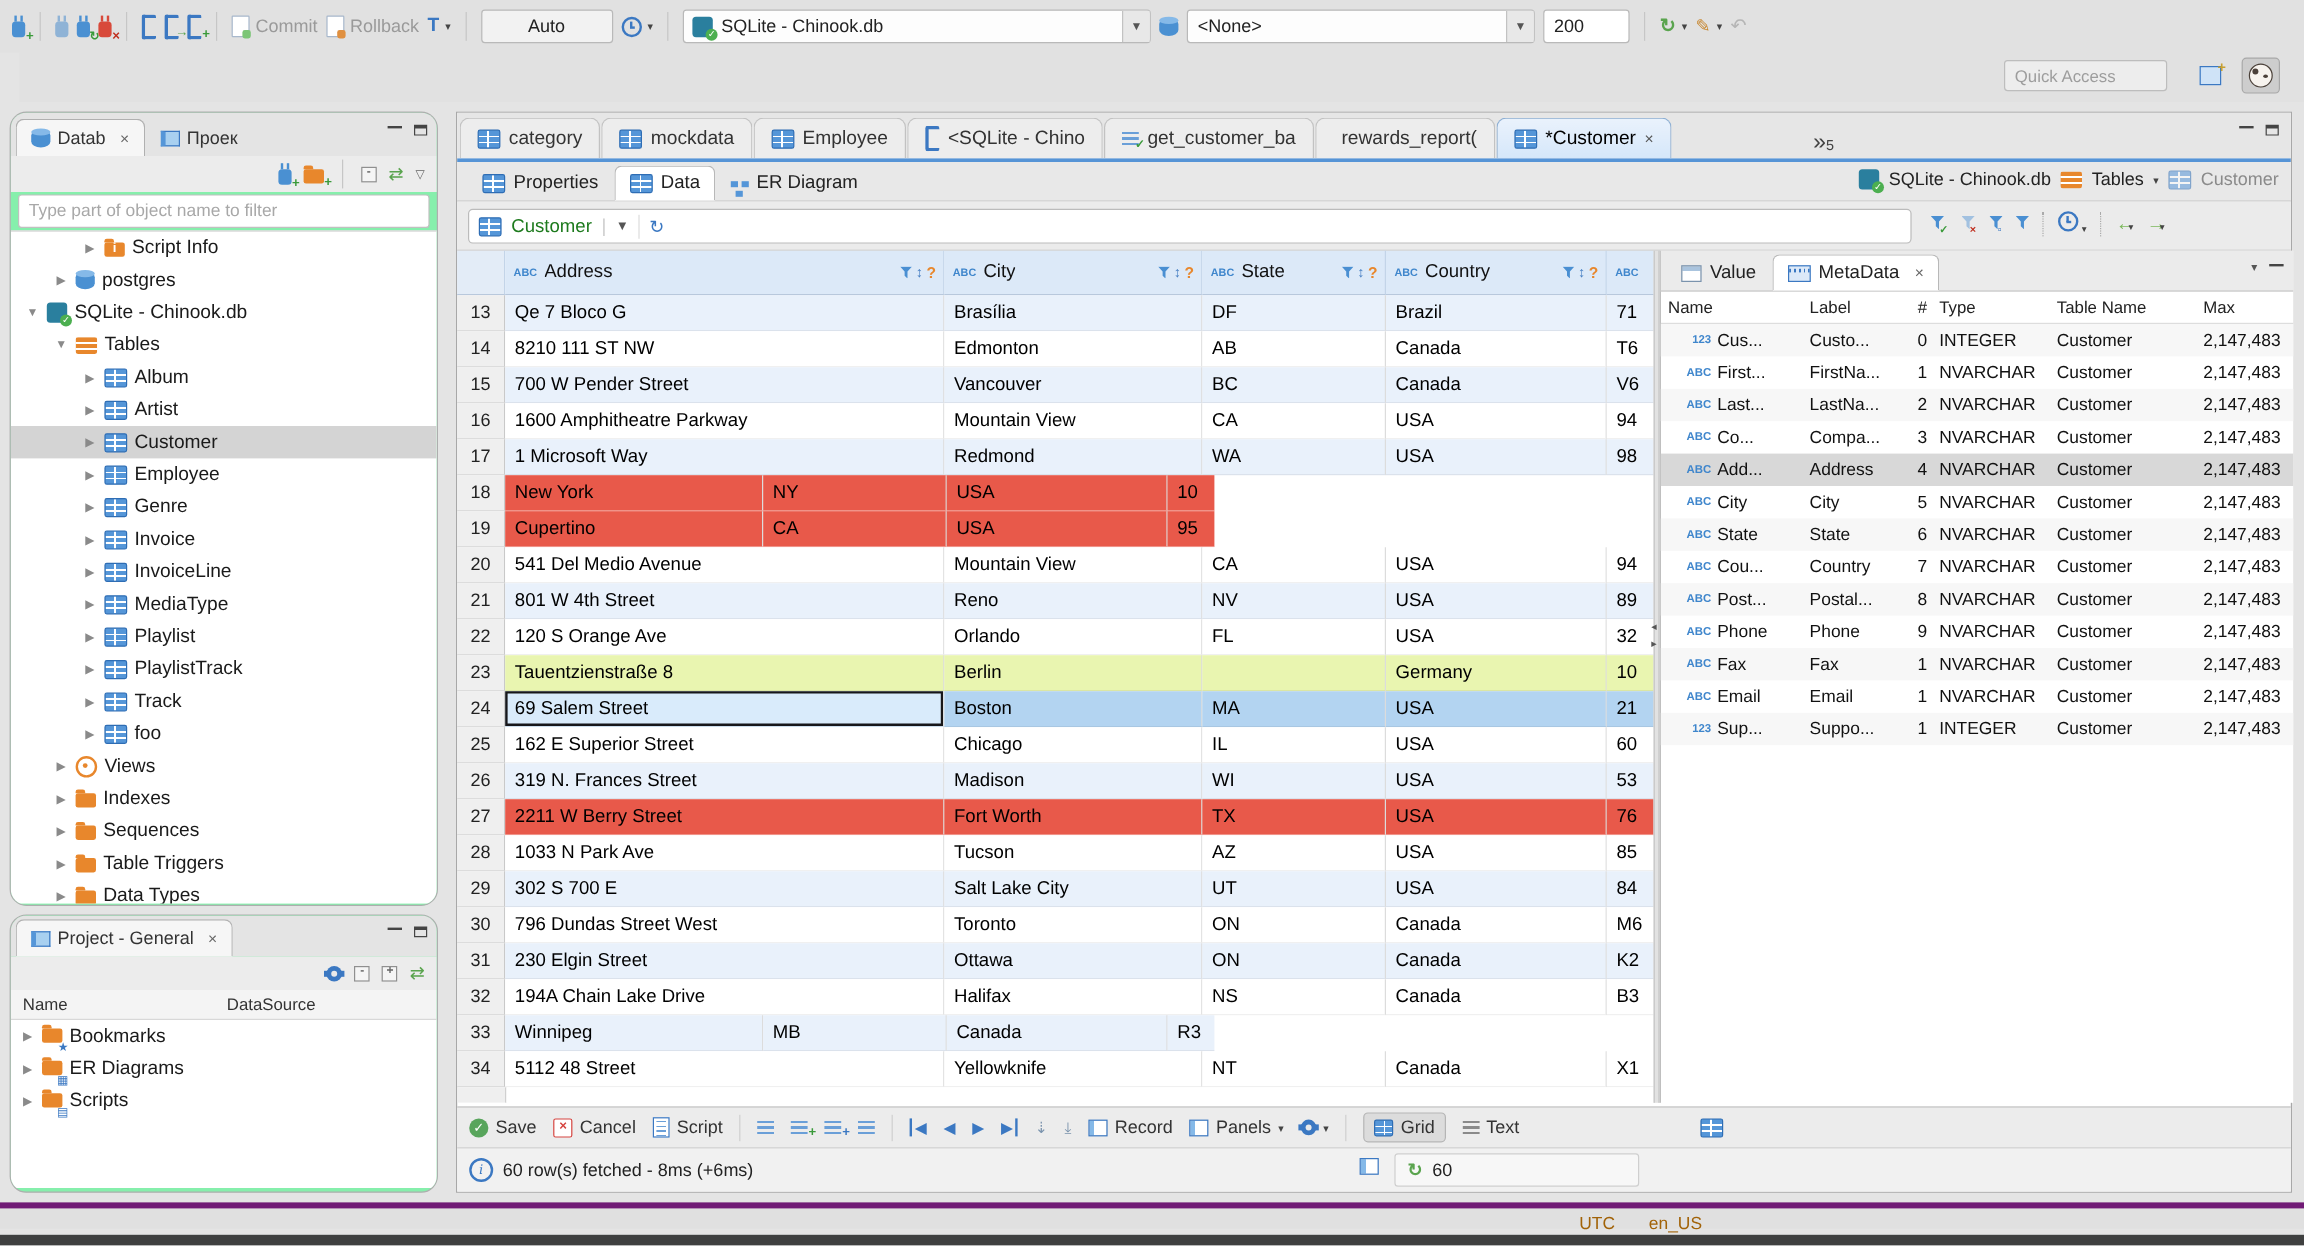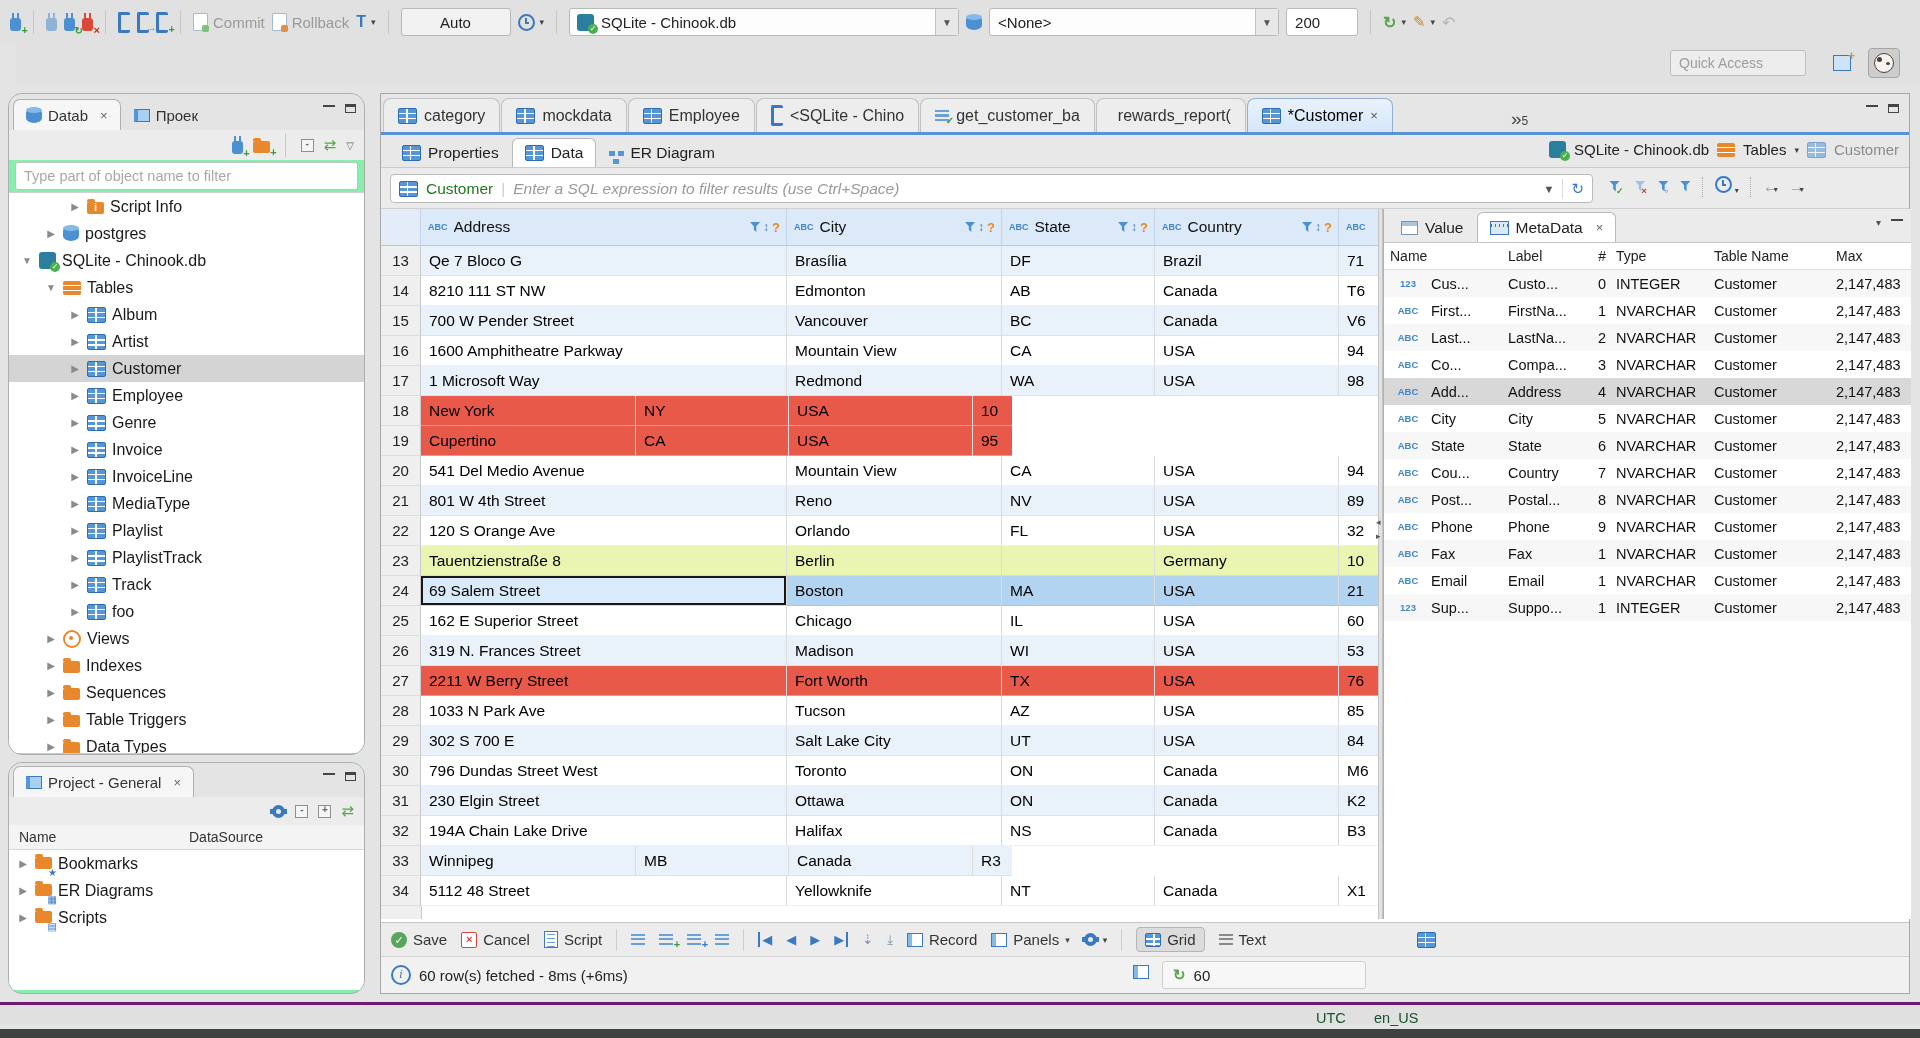--- a/index.html
+++ b/index.html
@@ -187,21 +187,21 @@
   .mtab.active{background:#fff;border-color:#b8b8b8;}
   .mwin{position:absolute;right:8px;top:8px;display:flex;gap:10px;align-items:center;color:#555;}
   .mhead{height:26px;display:flex;align-items:center;font-size:14px;color:#222;border-bottom:1px solid #ddd;}
   .mc{box-sizing:border-box;padding-left:6px;overflow:hidden;white-space:nowrap;}
   .m-name{width:118px;display:flex;align-items:center;}
   .m-label{width:86px;} .m-num{width:18px;padding-left:0;text-align:right;} .m-type{width:98px;padding-left:10px;}
   .m-table{width:122px;padding-left:10px;} .m-max{flex:1;padding-left:10px;}
   .mrow{height:27px;display:flex;align-items:center;font-size:14.5px;color:#111;}
   .mrow:nth-of-type(odd){background:#f7f7f7;}
   .mrow.sel{background:#d8d8d8;}
-  .mtype{color:#3f86cc;font-size:9.5px;font-weight:bold;width:36px;text-align:center;margin-right:5px;flex:none;}
+  .mtype{color:#3f86cc;font-size:9.5px;font-weight:bold;width:36px;text-align:right;margin-right:5px;flex:none;}
   
   .btoolbar{position:absolute;left:0;right:0;top:828px;height:34px;background:#ececec;border-top:1px solid #c4c4c4;
     display:flex;align-items:center;gap:14px;padding-left:10px;box-sizing:border-box;font-size:15px;color:#333;}
   .bt{display:flex;align-items:center;gap:6px;white-space:nowrap;}
   .bt.pressed{background:#dcdcdc;border:1px solid #b5b5b5;border-radius:4px;padding:3px 8px;}
   .bsep{width:1px;height:22px;background:#cfcfcf;}
   .save{width:16px;height:16px;background:#58a55c;color:#fff;border-radius:50%;font-size:11px;line-height:16px;text-align:center;display:inline-block;}
   .cancel{width:14px;height:14px;border:1px solid #d64540;color:#d64540;background:#fff;border-radius:2px;
     font-size:11px;line-height:13px;text-align:center;display:inline-block;font-weight:bold;}
   .navb{color:#3b78c2;font-size:13px;}
@@ -211,22 +211,22 @@
   .farright{position:absolute;left:1036px;top:9px;}
   
   .statusrow{position:absolute;left:0;right:0;top:862px;height:37px;background:#f1f1f1;border-top:1px solid #d0d0d0;
     display:flex;align-items:center;padding-left:10px;box-sizing:border-box;font-size:15px;color:#222;}
   .info{width:16px;height:16px;border:2px solid #3b78c2;border-radius:50%;color:#3b78c2;font-size:11px;line-height:16px;
     text-align:center;font-family:"DejaVu Serif",serif;font-style:italic;margin-right:8px;box-sizing:content-box;}
   .countfield{position:absolute;left:781px;top:4px;width:204px;height:28px;background:#f7f7f7;border:1px solid #cfcfcf;border-radius:3px;
     display:flex;align-items:center;gap:8px;padding-left:10px;box-sizing:border-box;}
   .rowloadic{position:absolute;left:752px;top:8px;}
   
-  .winstatus{position:absolute;left:0;top:1002px;width:1920px;height:22px;background:#e0e0e0;border-top:3px solid #701a75;
-    font-size:14.5px;color:#14532d;box-sizing:border-box;}
+  .winstatus{position:absolute;left:0;top:1002px;width:1920px;height:22px;background:#e0e0e0;border-top:5px solid #701a75;
+    font-size:14.5px;color:#a16207;box-sizing:border-box;}
   .winstatus span{position:absolute;top:5px;}
   .darkstrip{position:absolute;left:0;top:1029px;width:1920px;height:9px;background:#3f4040;}
 </style>
 </head>
 <body>
 
 <div class="win">
 
   <div class="toolbar">
     <span class="tic plug p-blue">
@@ -590,21 +590,20 @@
       <span class="caret">▾</span>
       <span class="tic ic-table gray"></span>
       <span class="muted">Customer</span>
     </div>
 
     <div class="frow">
       <div class="fbox">
         <span class="tic ic-table"></span>
         <span class="ftable">Customer</span>
         <span class="fdiv">|</span>
-        <span class="fph">Enter a SQL expression to filter results (use Ctrl+Space)</span>
         <span class="fboxdd">▼</span>
         <span class="fboxsep"></span>
         <span class="frefresh">↻</span>
       </div>
       <div class="ftools">
         <span><span class="funnel"></span><span class="fbadge" style="color:#3a9a3a;">✓</span></span>
         <span><span class="funnel pale"></span><span class="fbadge" style="color:#c03020;">×</span></span>
         <span><span class="funnel"></span><span class="fbadge" style="color:#3b78c2;">▫</span></span>
         <span><span class="funnel"></span></span>
         <span class="dotsep"></span>

